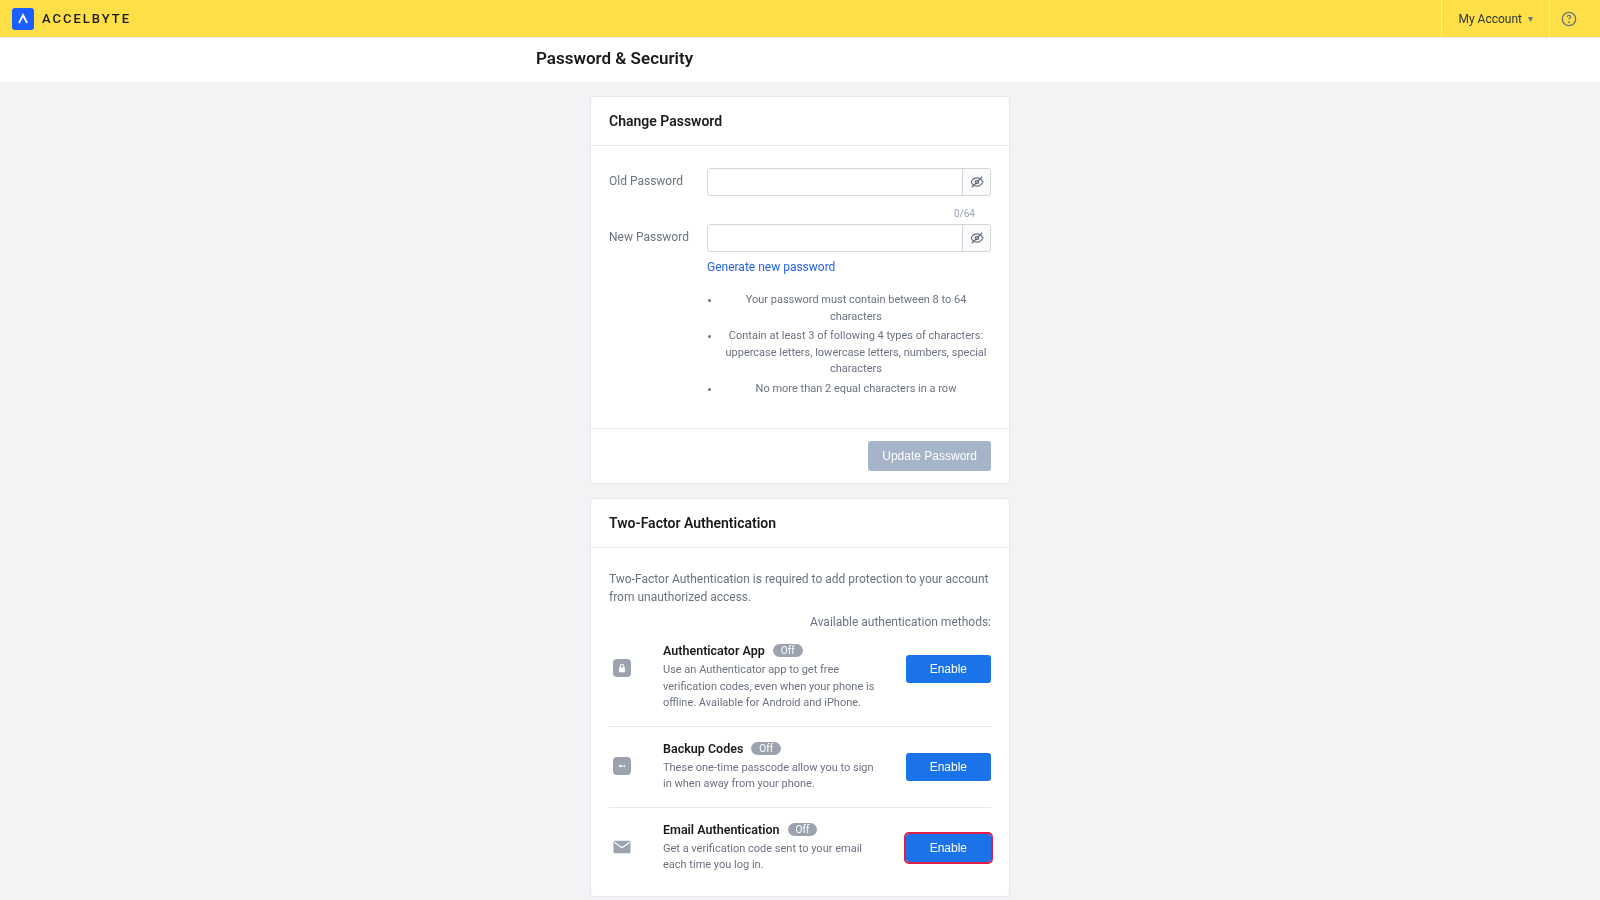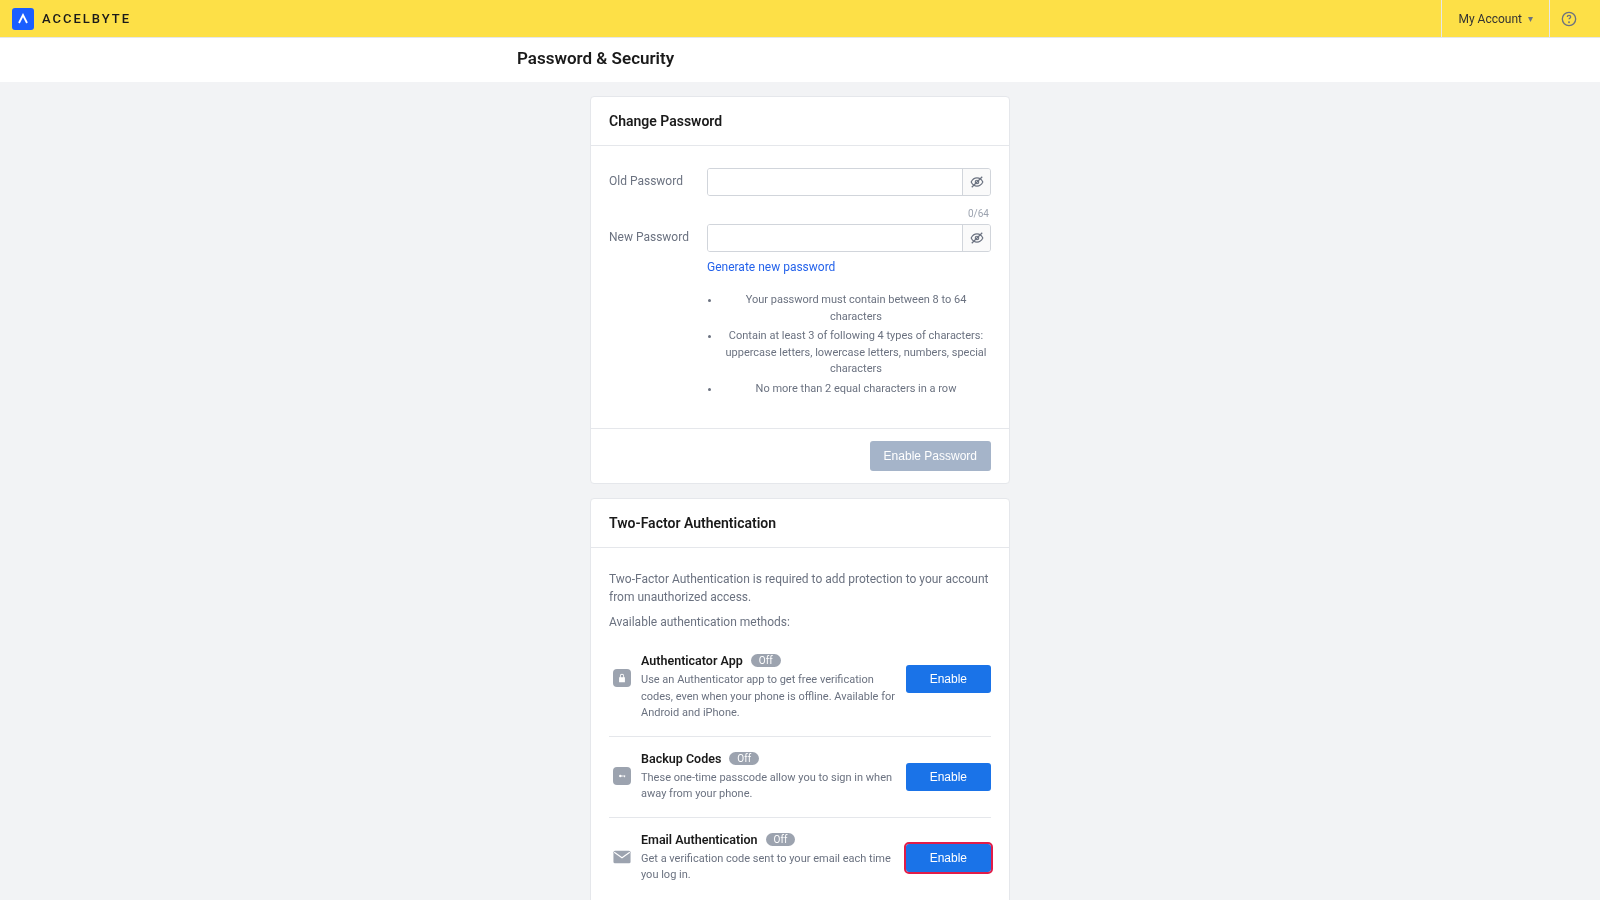--- a/index.html
+++ b/index.html
@@ -70,20 +70,21 @@
     .chevron-down { font-size: 10px; color: #6b7280; }
     
     
     .page-title-bar {
       background: #fff;
       padding: 10px 0 14px;
     }
     .page-title-container {
       max-width: 1600px;
       margin: 0 auto;
+      padding-left: 19px;
     }
     .page-title {
       font-size: 17px;
       font-weight: 600;
       color: #1a1a1a;
       margin-left: 517px;
     }
     
     
     .content {
@@ -144,21 +145,21 @@
       width: 28px;
       border-left: 1px solid #d1d5db;
       background: #fafafa;
       display: flex;
       align-items: center;
       justify-content: center;
       cursor: pointer;
     }
     .counter {
       position: absolute;
-      right: 2px;
+      right: 16px;
       top: -16px;
       font-size: 10px;
       color: #9ca3af;
     }
     .link-text {
       font-size: 12px;
       color: #2563eb;
       margin-top: 8px;
       display: block;
       cursor: pointer;
@@ -193,26 +194,26 @@
     
     .tfa-desc {
       font-size: 12px;
       color: #6b7280;
       line-height: 1.5;
       margin-bottom: 9px;
     }
     .tfa-subtitle {
       font-size: 12px;
       color: #6b7280;
-      margin-bottom: 10px;
+      text-align: right;
     }
     .tfa-item {
       display: flex;
       align-items: flex-start;
-      gap: 6px;
+      gap: 28px;
       padding: 14px 0;
       border-bottom: 1px solid #e5e7eb;
     }
     .tfa-item:last-child { border-bottom: none; padding-bottom: 4px; }
     .tfa-icon {
       width: 26px;
       height: 18px;
       display: flex;
       align-items: center;
       justify-content: center;
@@ -342,21 +343,21 @@
           <a class="link-text">Generate new password</a>
           <ul class="hints">
             <li>Your password must contain between 8 to 64 characters</li>
             <li>Contain at least 3 of following 4 types of characters: uppercase letters, lowercase letters, numbers, special characters</li>
             <li>No more than 2 equal characters in a row</li>
           </ul>
         </div>
       </div>
     </div>
     <div class="card-footer">
-      <button class="btn-disabled" disabled="">Enable Password</button>
+      <button class="btn-disabled" disabled="">Update Password</button>
     </div>
   </div>
 
   <div class="card">
     <div class="card-header">Two-Factor Authentication</div>
     <div class="card-body">
       <p class="tfa-desc">Two-Factor Authentication is required to add protection to your account from unauthorized access.</p>
       <p class="tfa-subtitle">Available authentication methods:</p>
 
       <div class="tfa-item">

